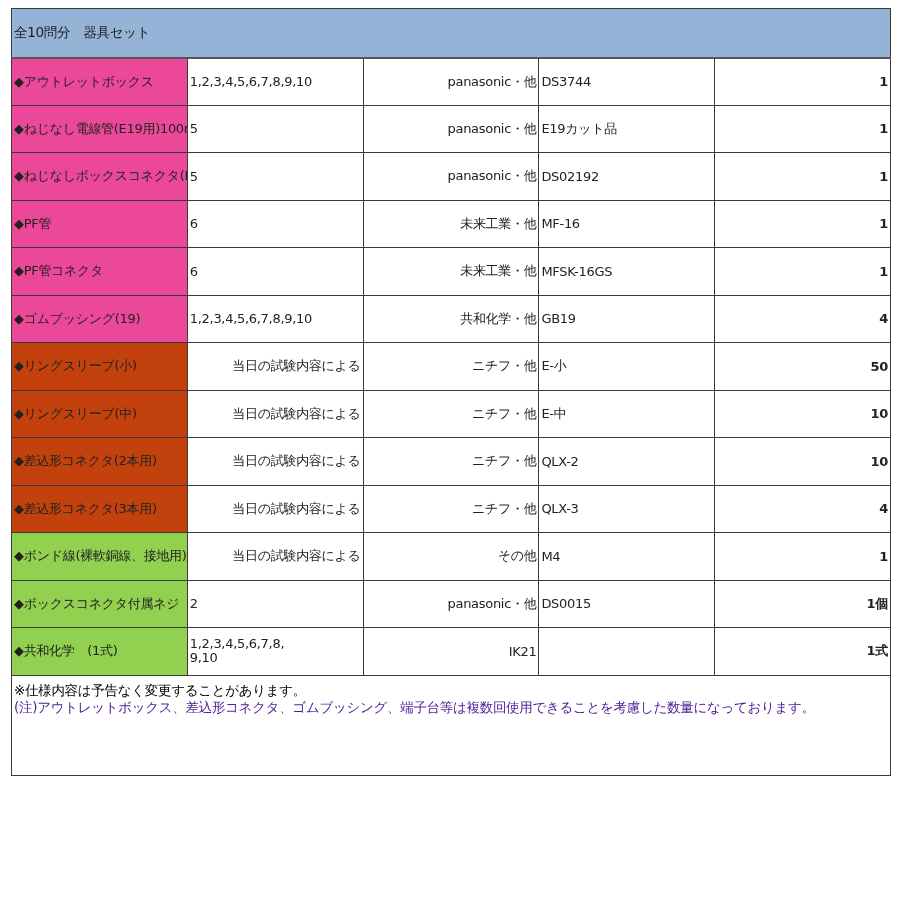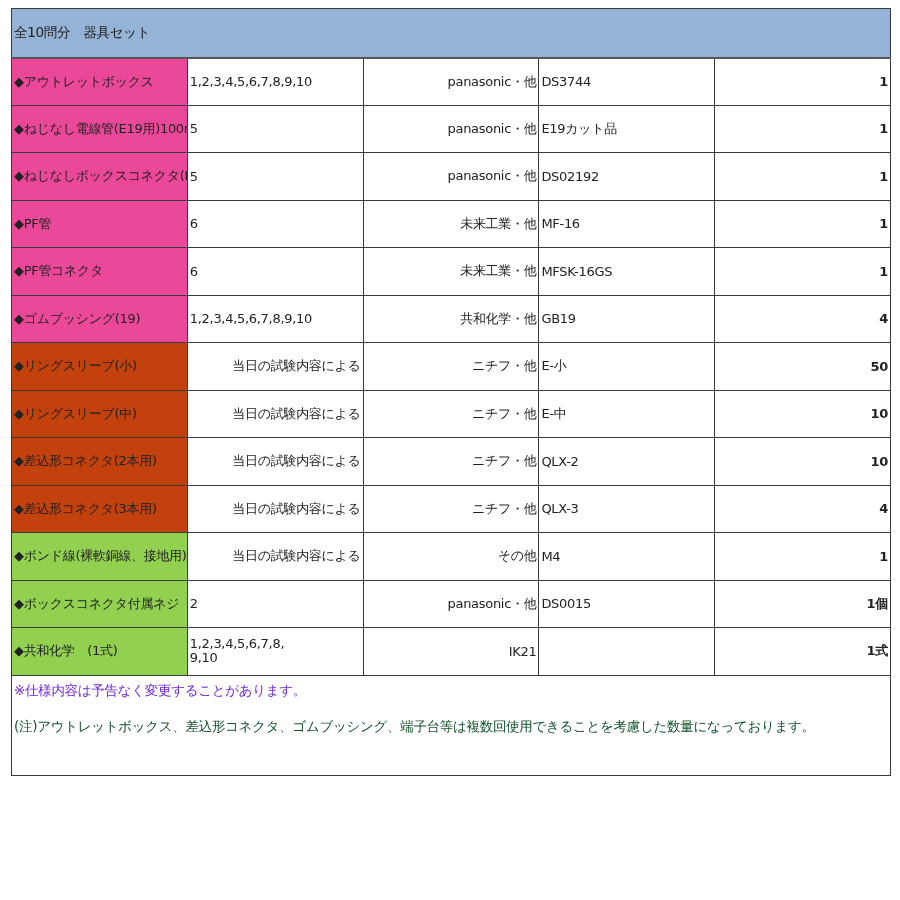--- a/index.html
+++ b/index.html
@@ -57,27 +57,26 @@
     border: 1px solid #3a3a3a;
     border-top: none;
     height: 100px;
     box-sizing: border-box;
     padding: 6px 2px 0 2px;
     font-size: 13.5px;
     letter-spacing: -0.3px;
     line-height: 17px;
   }
   .notes .warn {
-    color: #6d28d9;
+    color: #000000;
     margin-bottom: 0;
   }
   .notes .note {
-    color: #14532d;
+    color: #4c1d95;
     width: 876px;
-    margin-top: 19px;
   }
 </style>
 </head>
 <body>
 
 <div class="sheet">
   <table class="parts">
     <tbody id="tbody">
       <tr class="title-row">
         <td colspan="5">全10問分　器具セット</td>

